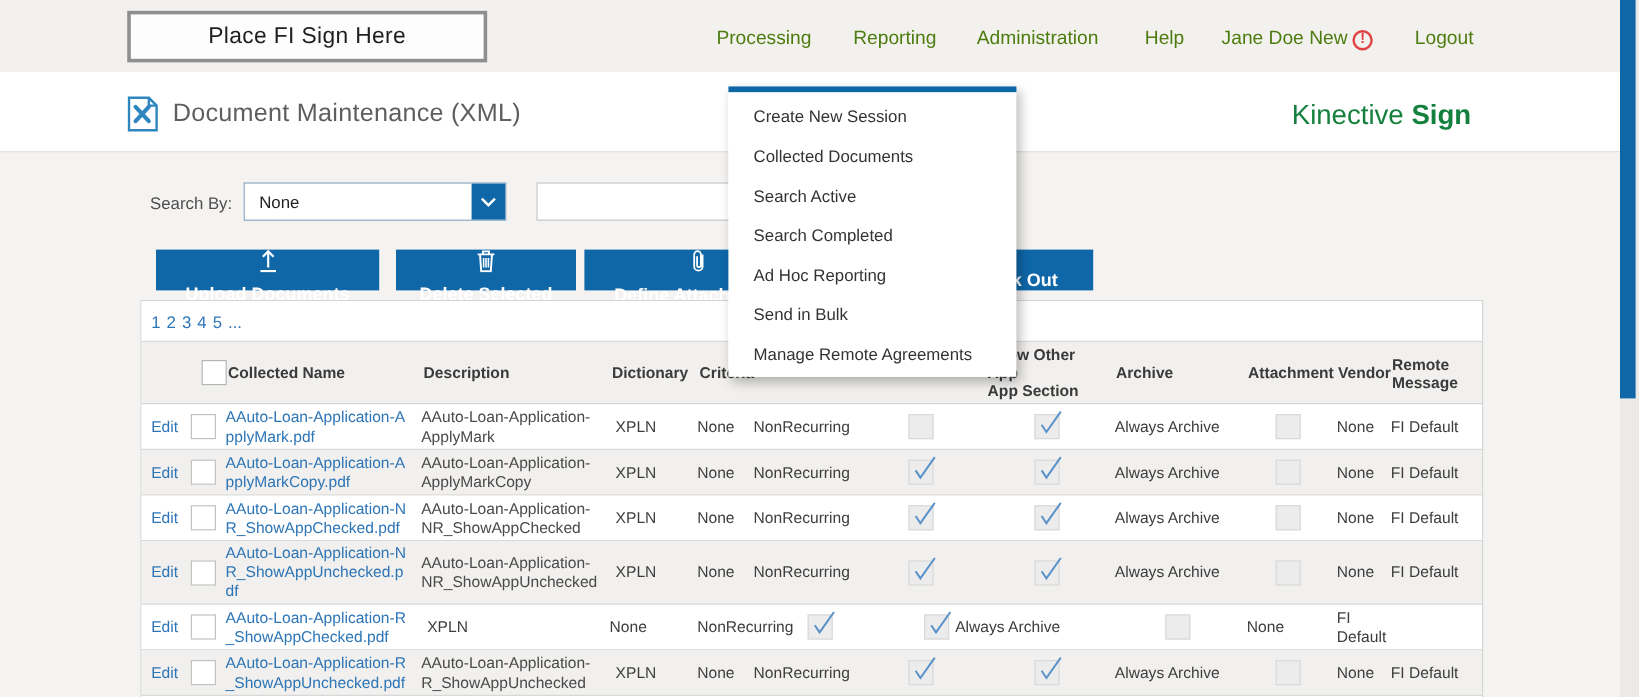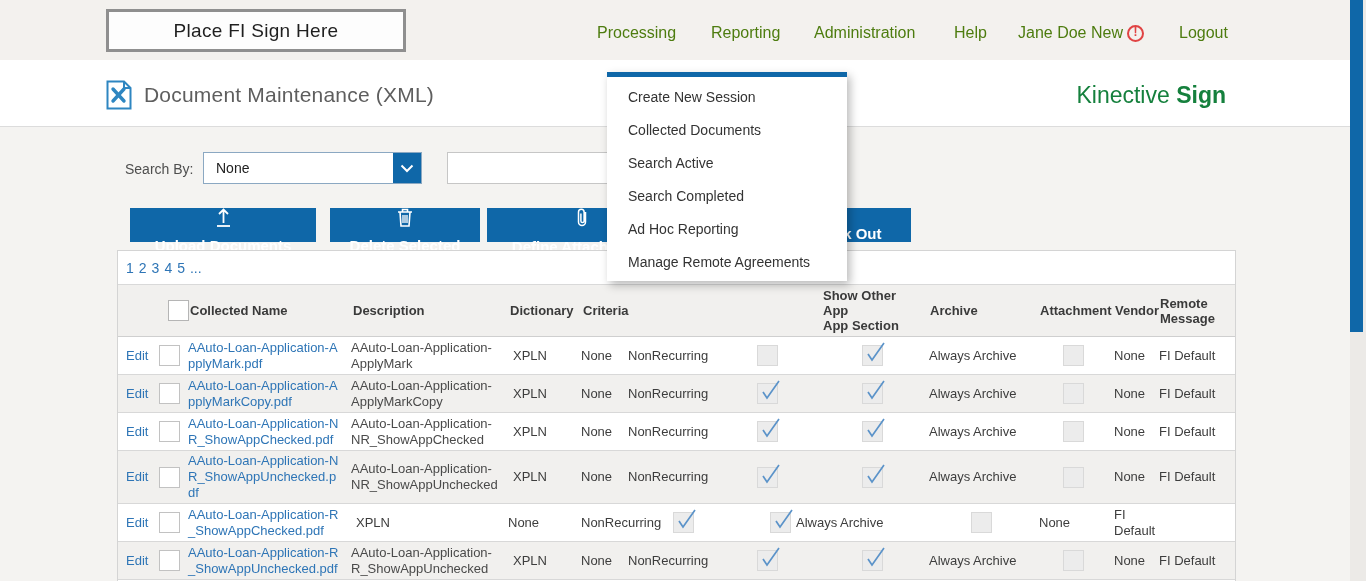--- a/index.html
+++ b/index.html
@@ -415,20 +415,21 @@
   </div>
 
   <div class="menu">
     <div class="menu-bar"></div>
     <div class="menu-body">
         <div class="menu-item">Create New Session</div>
         <div class="menu-item">Collected Documents</div>
         <div class="menu-item">Search Active</div>
         <div class="menu-item">Search Completed</div>
         <div class="menu-item">Ad Hoc Reporting</div>
+        <div class="menu-item">Send in Bulk</div>
         <div class="menu-item">Manage Remote Agreements</div>
       </div>
   </div>
 
   <div class="scrollbar">
     <div class="scroll-thumb"></div>
   </div>
 
 </div>
 

